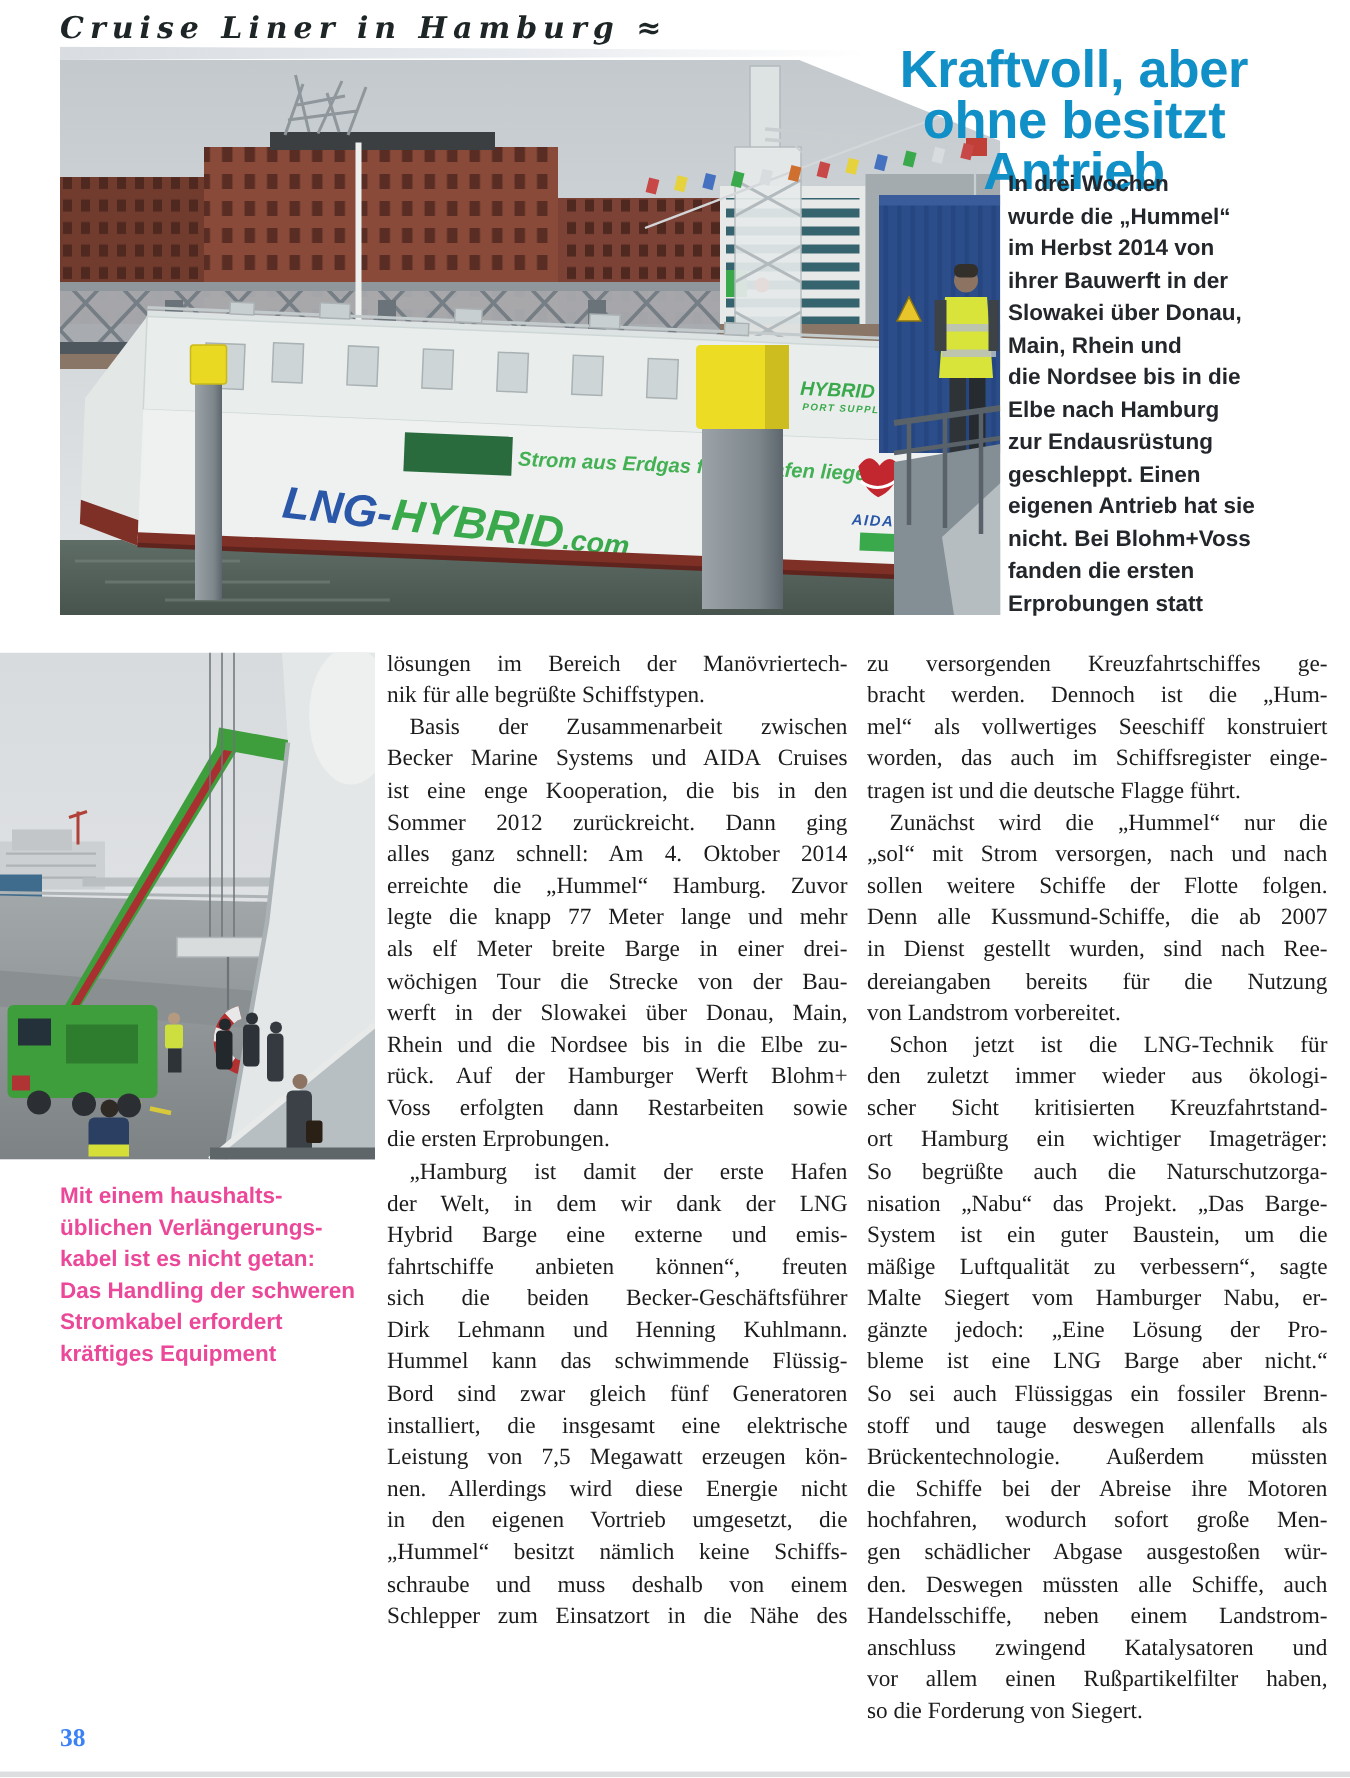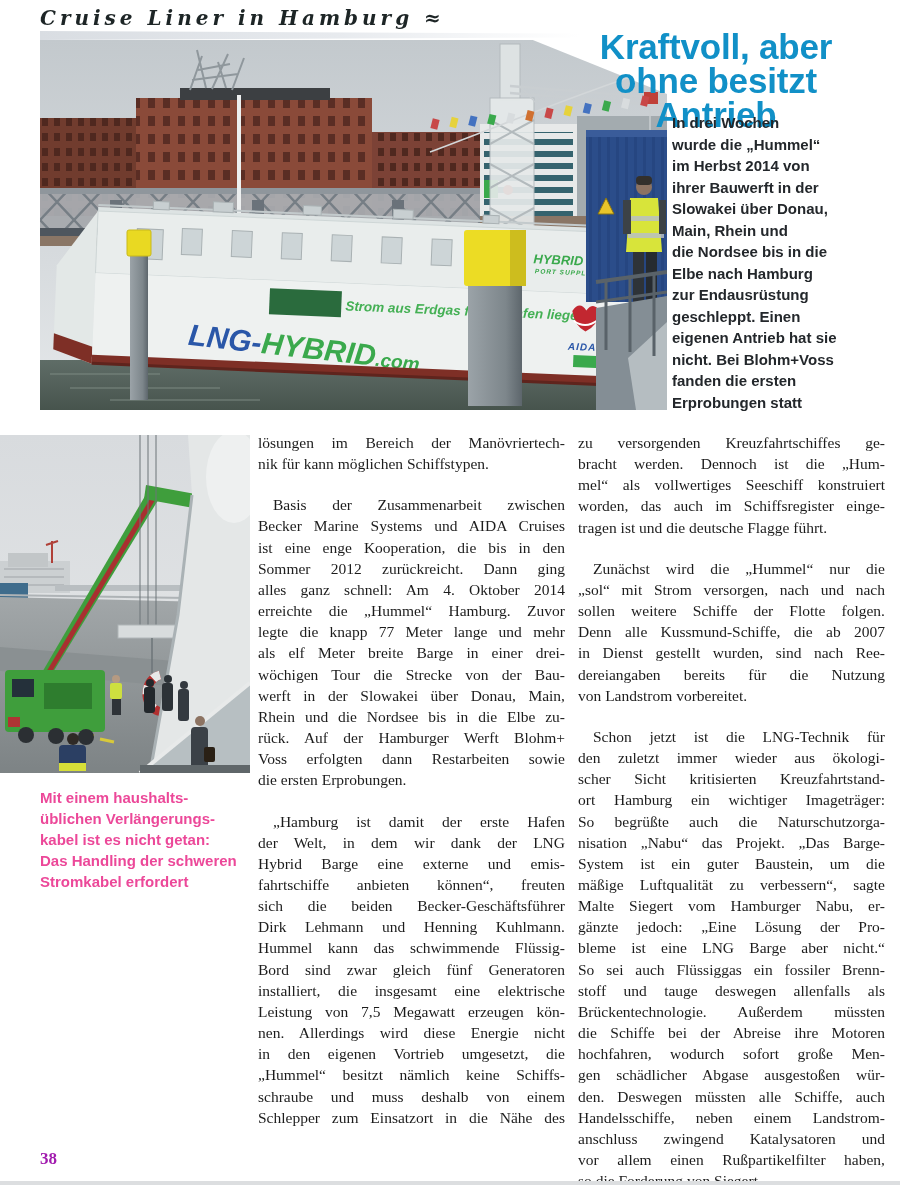--- a/index.html
+++ b/index.html
@@ -28,25 +28,25 @@
   .caption{position:absolute;left:40px;top:787px;width:215px;
            font-family:"Liberation Sans",sans-serif;font-weight:700;font-size:15px;
            line-height:21px;color:#ec4899;}
   .caption .ln{white-space:nowrap;}
   
   .col{position:absolute;top:432px;width:307px;font-size:15.5px;line-height:21.15px;}
   .col-mid{left:258px;}
   .col-right{left:578px;}
   .col .ln{text-align:justify;text-align-last:justify;}
   .col .para .ln:last-child{text-align-last:left;}
-  .col .para + .para .ln:first-child{text-indent:15px;margin-top:20px;}
+  .col .para + .para .ln:first-child{text-indent:15px;}
   .col.cont .para:last-child .ln:last-child{text-align-last:justify;}
   
   .pagenum{position:absolute;left:40px;top:1149px;font-family:"Liberation Serif",serif;
-           font-weight:700;font-size:17px;color:#a21caf;}
+           font-weight:700;font-size:17px;color:#3b82f6;}
   .bottom-edge{position:absolute;left:0;top:1181px;width:900px;height:4px;background:#dcdee0;}
 </style>
 </head>
 <body>
 
 <div class="page">
 
   <div class="kicker">Cruise Liner in Hamburg ≈</div>
   <div class="swoosh"></div>
 
@@ -347,26 +347,27 @@
       <rect x="140" y="330" width="110" height="8" fill="#5f6669"></rect>
     </svg>
   </div>
 
   <div class="caption">
       <div class="ln">Mit einem haushalts-</div>
       <div class="ln">üblichen Verlängerungs-</div>
       <div class="ln">kabel ist es nicht getan:</div>
       <div class="ln">Das Handling der schweren</div>
       <div class="ln">Stromkabel erfordert</div>
+      <div class="ln">kräftiges Equipment</div>
     </div>
 
   <div class="col col-mid cont">
       <div class="para">
         <div class="ln">lösungen im Bereich der Manövriertech-</div>
-        <div class="ln">nik für kann möglichen Schiffstypen.</div>
+        <div class="ln">nik für alle begrüßte Schiffstypen.</div>
       </div>
       <div class="para">
         <div class="ln">Basis der Zusammenarbeit zwischen</div>
         <div class="ln">Becker Marine Systems und AIDA Cruises</div>
         <div class="ln">ist eine enge Kooperation, die bis in den</div>
         <div class="ln">Sommer 2012 zurückreicht. Dann ging</div>
         <div class="ln">alles ganz schnell: Am 4. Oktober 2014</div>
         <div class="ln">erreichte die „Hummel“ Hamburg. Zuvor</div>
         <div class="ln">legte die knapp 77 Meter lange und mehr</div>
         <div class="ln">als elf Meter breite Barge in einer drei-</div>

